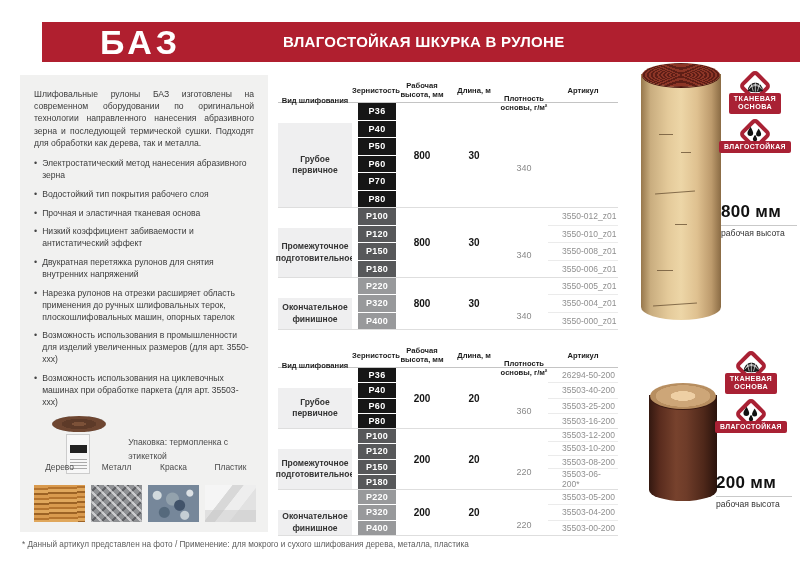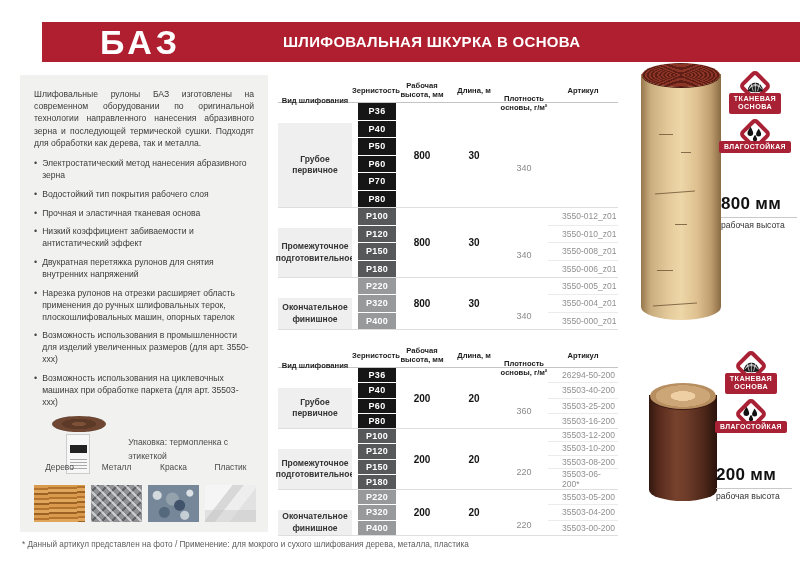--- a/index.html
+++ b/index.html
@@ -96,33 +96,33 @@
   .mark { position:absolute; background:#6b5436; opacity:.8; height:1px; }
 
   .badge-stack { position:absolute; width:88px; display:flex; flex-direction:column; align-items:center; }
   .diamond { width:24px; height:24px; border:4.5px solid #a92134; border-radius:5px; background:#fff;
              transform:rotate(45deg); display:flex; align-items:center; justify-content:center; margin:8px 0 4px 0; }
   .dicon { transform:rotate(-45deg); display:flex; align-items:center; justify-content:center; }
   .ribbon { background:#a92134; color:#fff; font-weight:bold; text-align:center; border-radius:2px;
             padding:2px 5px; margin-top:-9px; z-index:2; line-height:1.15; letter-spacing:.4px; }
   .ribbon.two { font-size:7.2px; }
   .ribbon.one { font-size:6.9px; white-space:nowrap; }
-  .sizeblock { position:absolute; width:76px; }
+  .sizeblock { position:absolute; width:76px;margin-top:8px; }
   .sizeblock .val { font-size:17px; font-weight:bold; color:#111; letter-spacing:.3px;
                     border-bottom:1px solid #c9c9c9; padding-bottom:3px; }
   .sizeblock .cap { font-size:8.6px; color:#333; margin-top:2px; }
 </style>
 </head>
 <body>
 
 <div id="page">
 
   <div class="banner">
     <div class="logo">БАЗ</div>
-    <div class="title">ШЛИФОВАЛЬНАЯ ШКУРКА В ОСНОВА</div>
+    <div class="title">ВЛАГОСТОЙКАЯ ШКУРКА В РУЛОНЕ</div>
   </div>
 
   <div class="panel">
     <div class="intro">Шлифовальные рулоны БАЗ изготовлены на современном оборудовании по оригинальной технологии направленного нанесения абразивного зерна и последующей термической сушки. Подходят для обработки как дерева, так и металла.</div>
     <div class="bullets">
       <div class="bullet">
           <span class="dot">•</span>
           <span>Электростатический метод нанесения абразивного зерна</span>
         </div>
       <div class="bullet">

